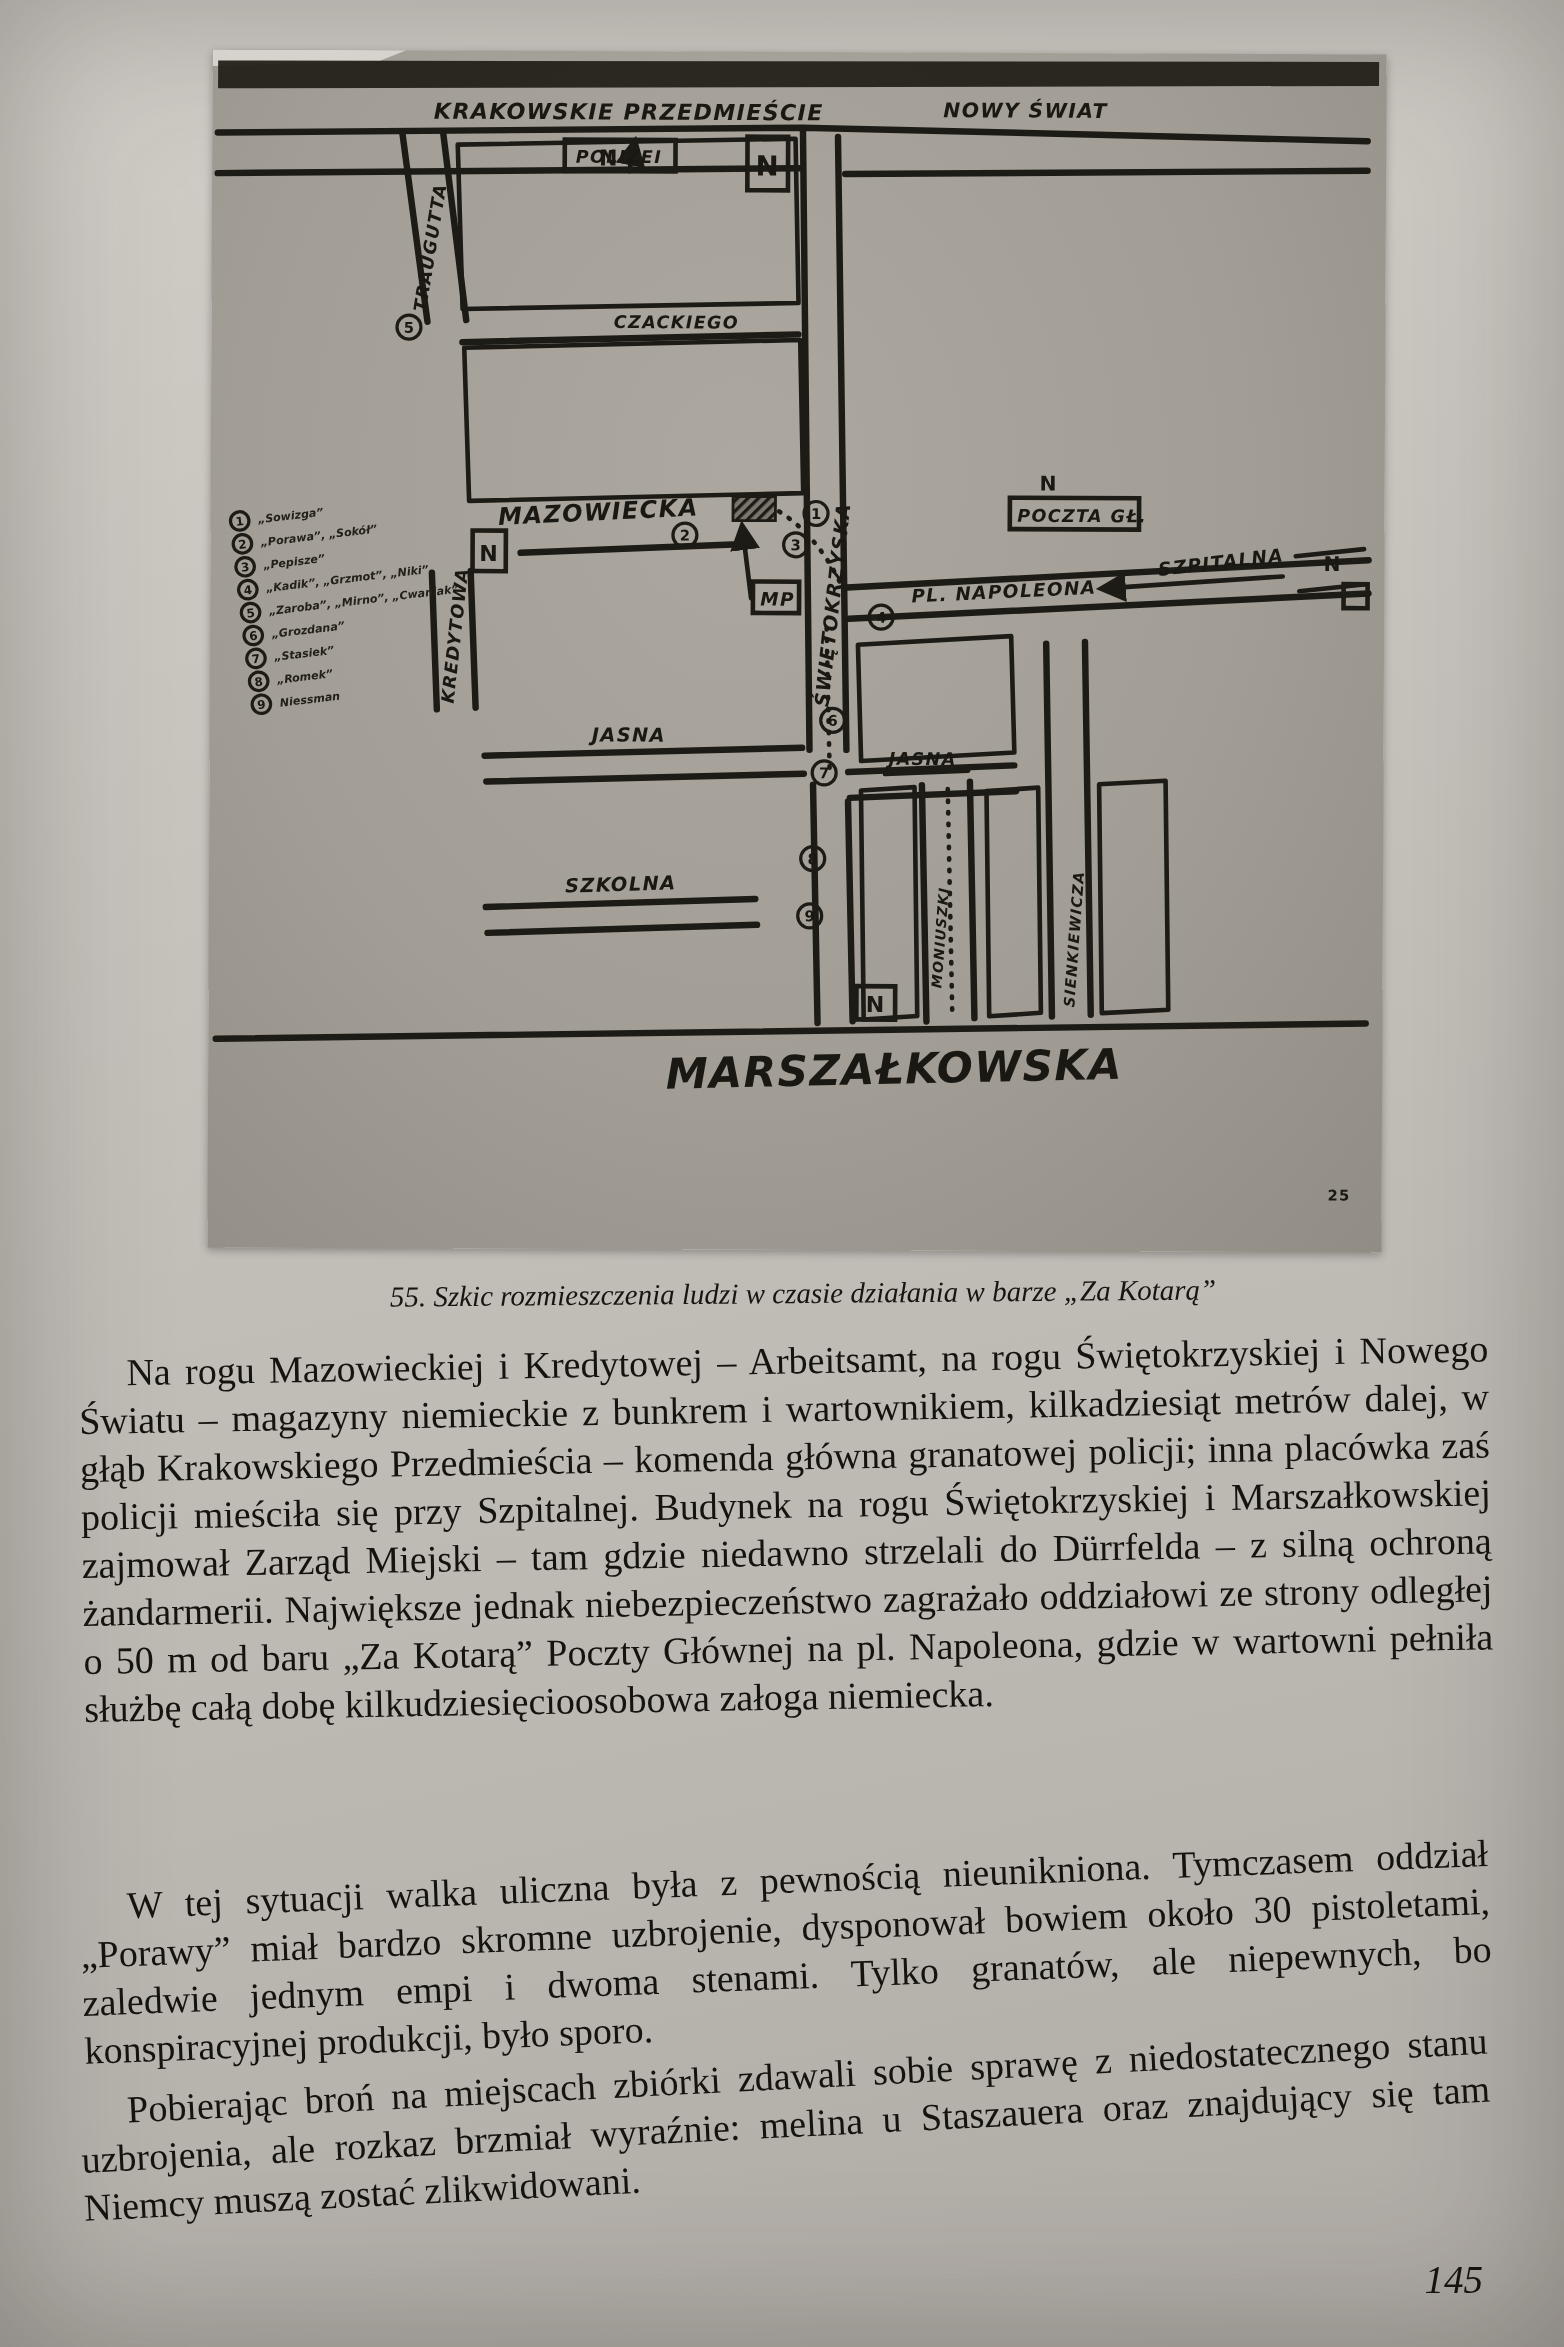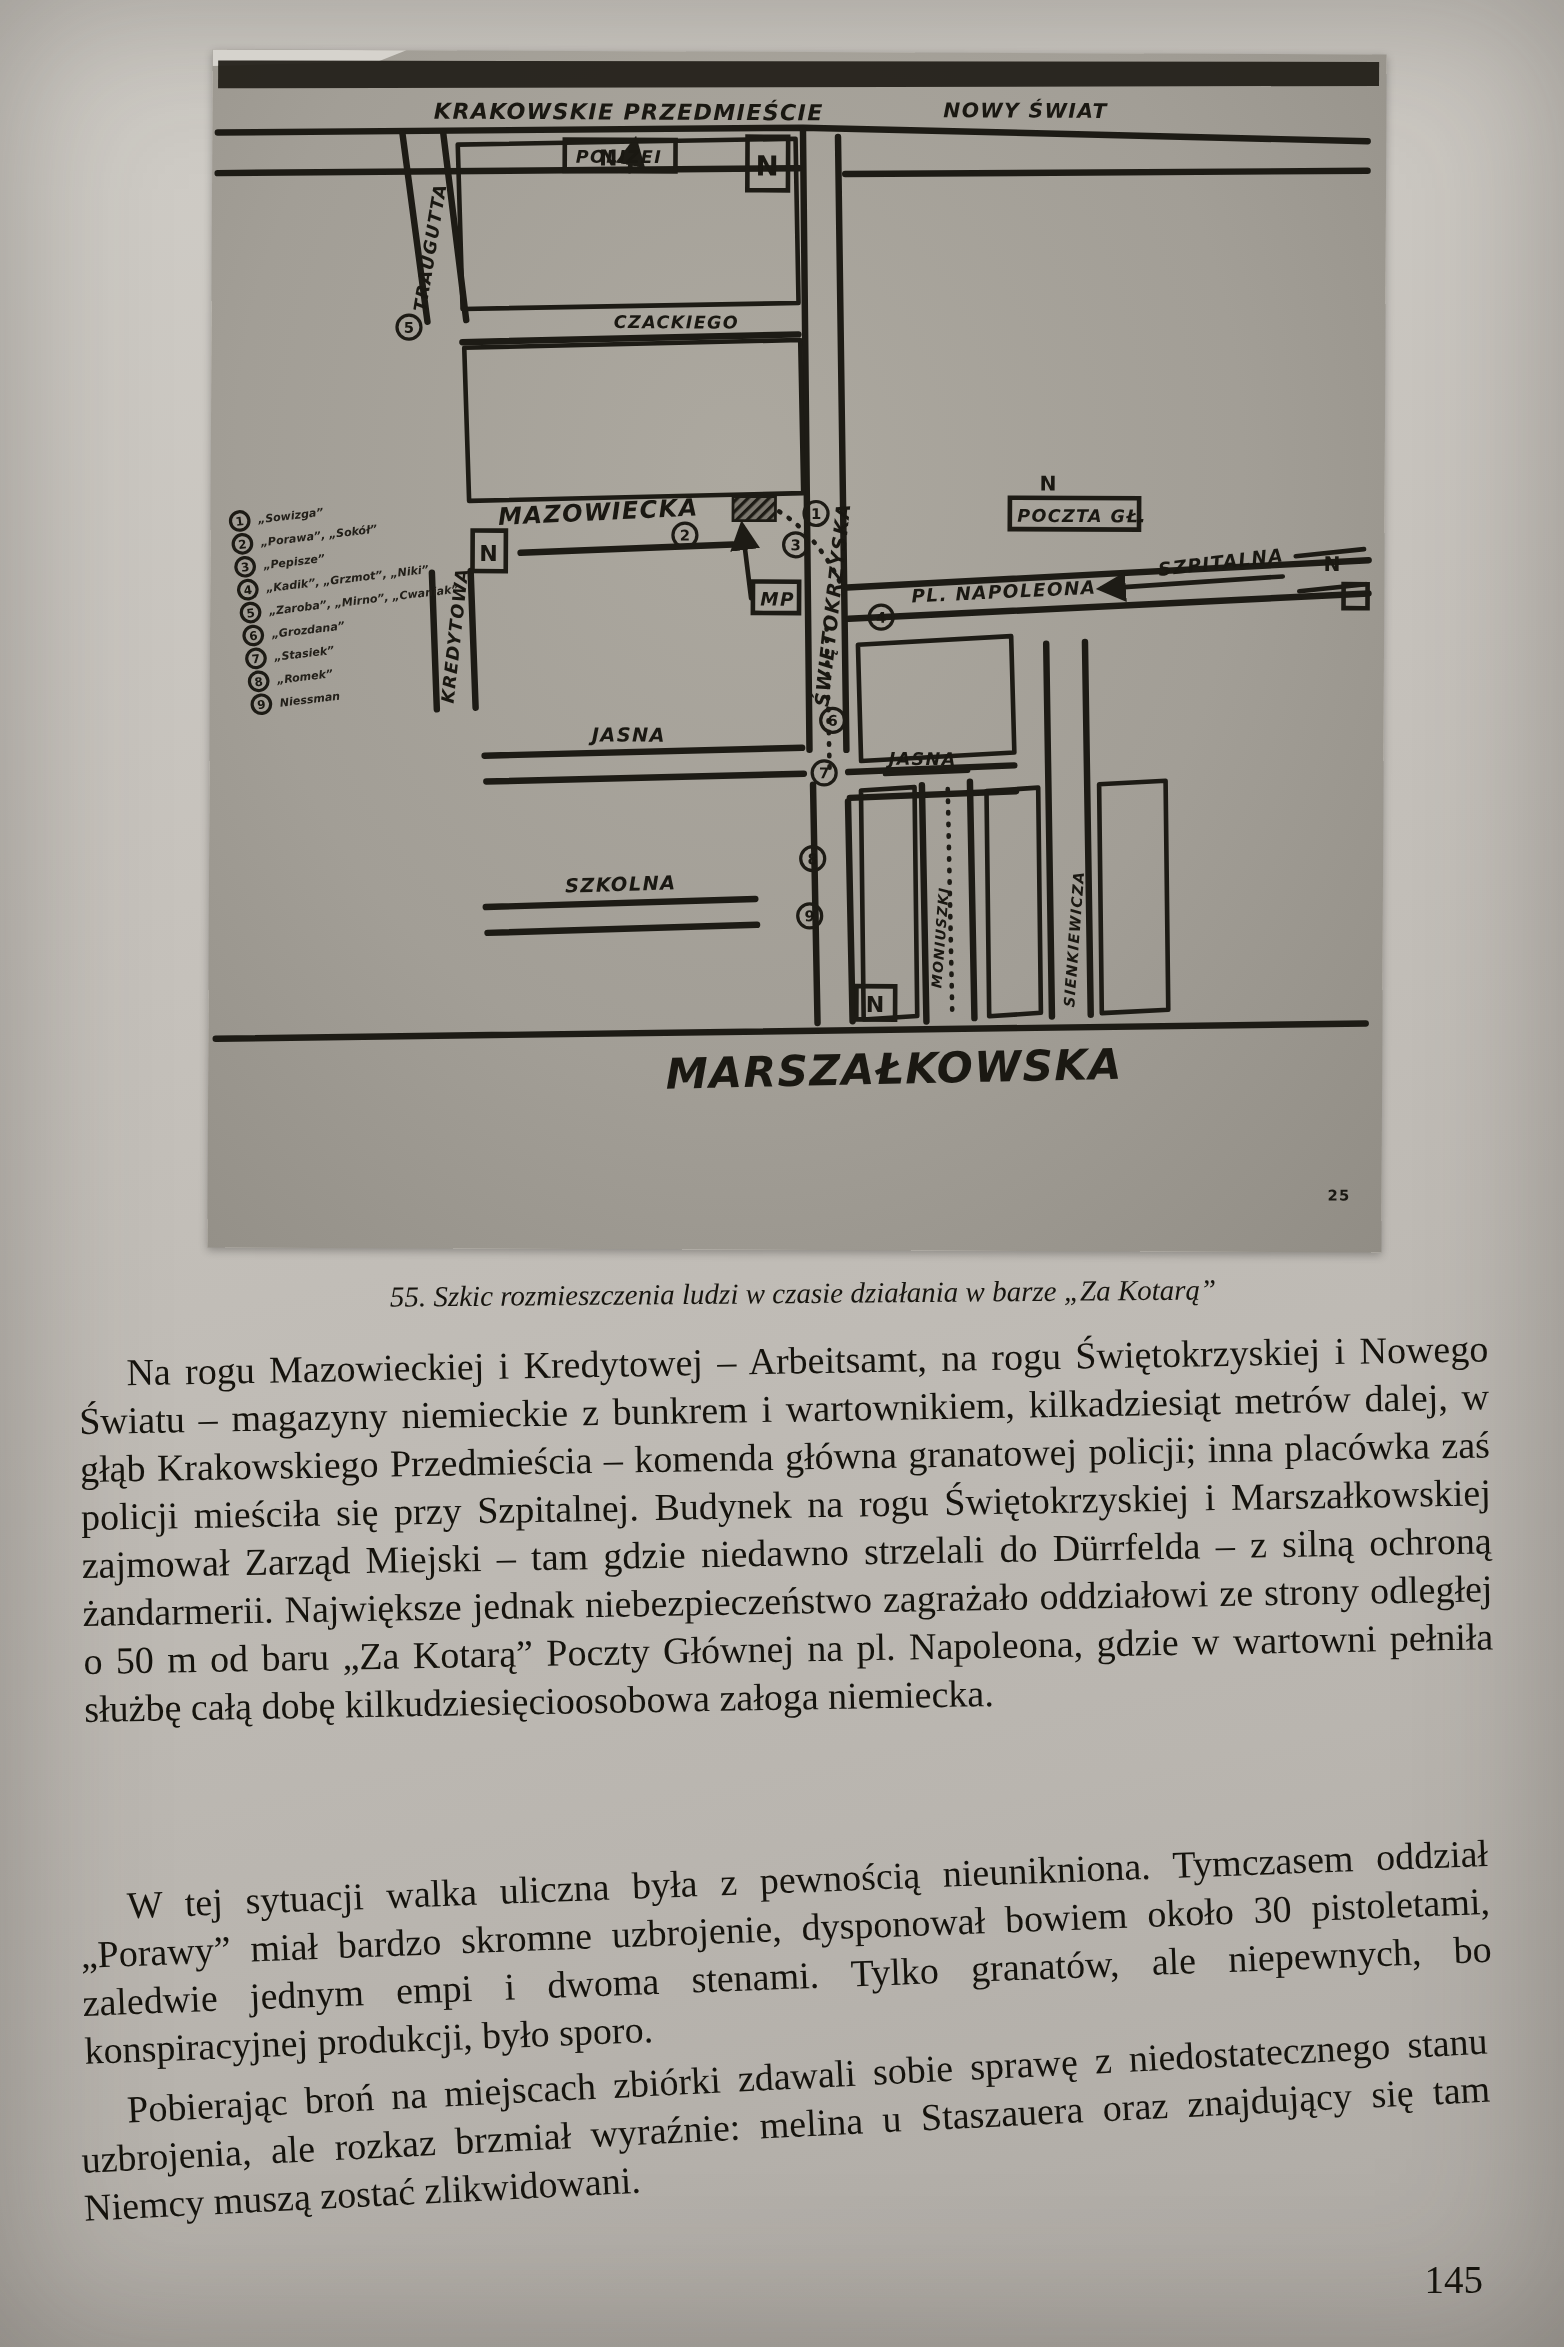--- a/index.html
+++ b/index.html
@@ -27,21 +27,21 @@
     position:absolute;left:166px;top:1277px;width:1274px;text-align:center;
     font-style:italic;font-size:29px;color:#17150f;transform:rotate(-.5deg);
   }
   .bodytext p{
     position:absolute;left:78px;width:1410px;margin:0;
     text-align:justify;font-size:38px;line-height:48px;text-indent:48px;color:#15130d;
   }
   #p1{top:1349px;transform:rotate(-1deg);transform-origin:0 0;}
   #p2{top:1883px;transform:rotate(-2.2deg);transform-origin:0 0;}
   #p3{top:2088px;transform:rotate(-2.9deg);transform-origin:0 0;}
-  .pagenum{position:absolute;right:81px;top:2257px;font-size:39px;color:#15130d;}
+  .pagenum{position:absolute;right:81px;top:2257px;font-size:39px;color:#15130d;font-style:italic;}
 </style>
 </head>
 <body>
 
 <div class="page">
 
   <div class="photo">
     <svg viewBox="0 0 1272 1296" width="1174" height="1196">
       <defs>
         <marker id="ah" viewBox="0 0 10 10" refX="8" refY="5" markerWidth="6.5" markerHeight="6.5" orient="auto-start-reverse">

